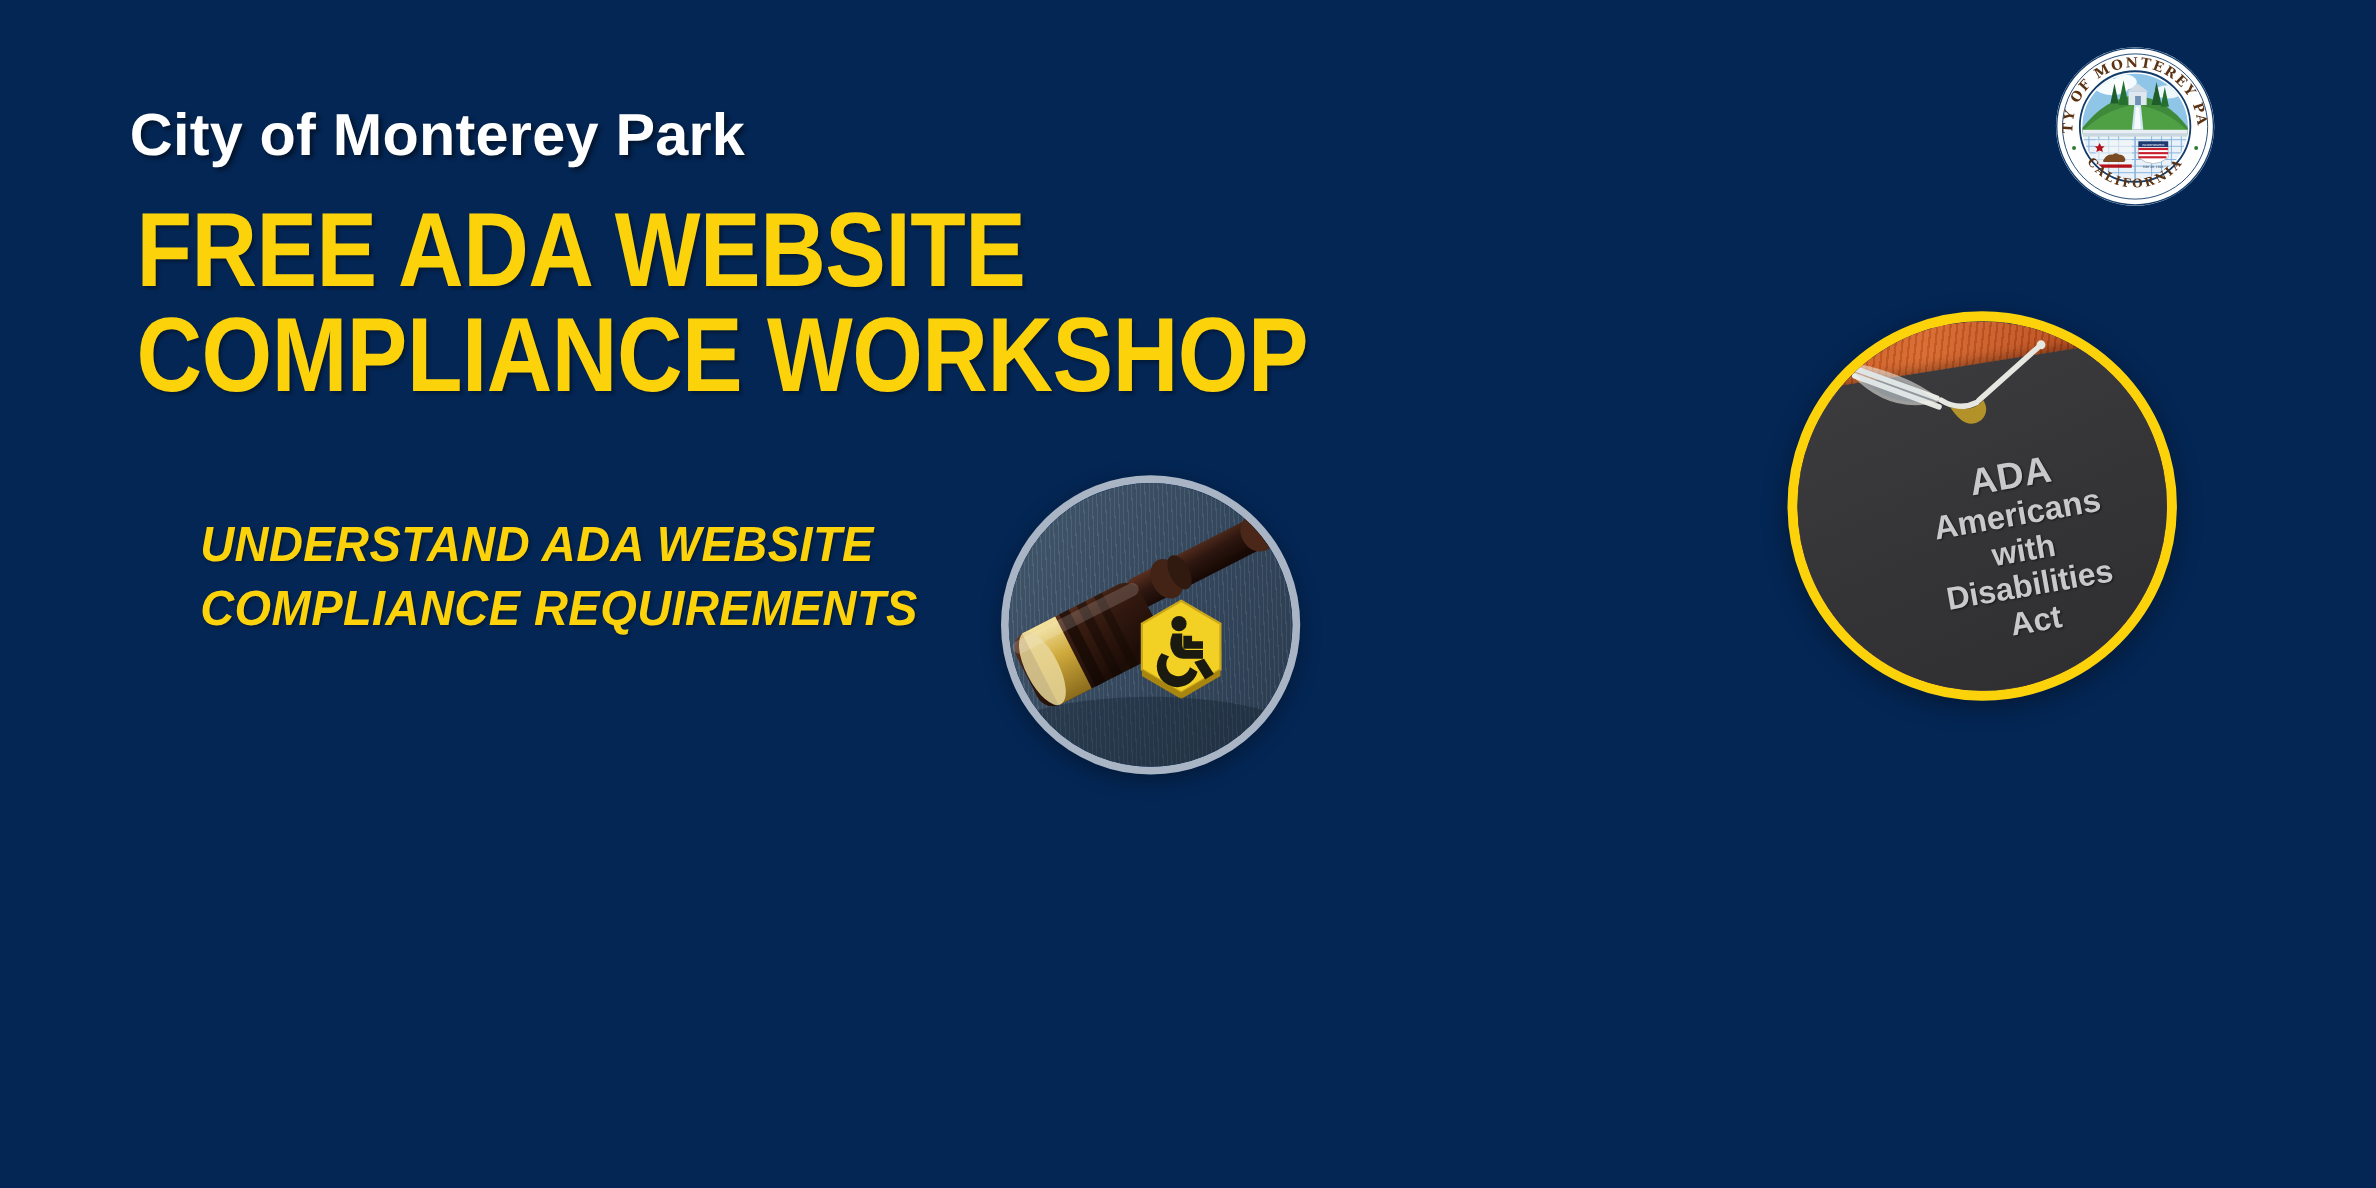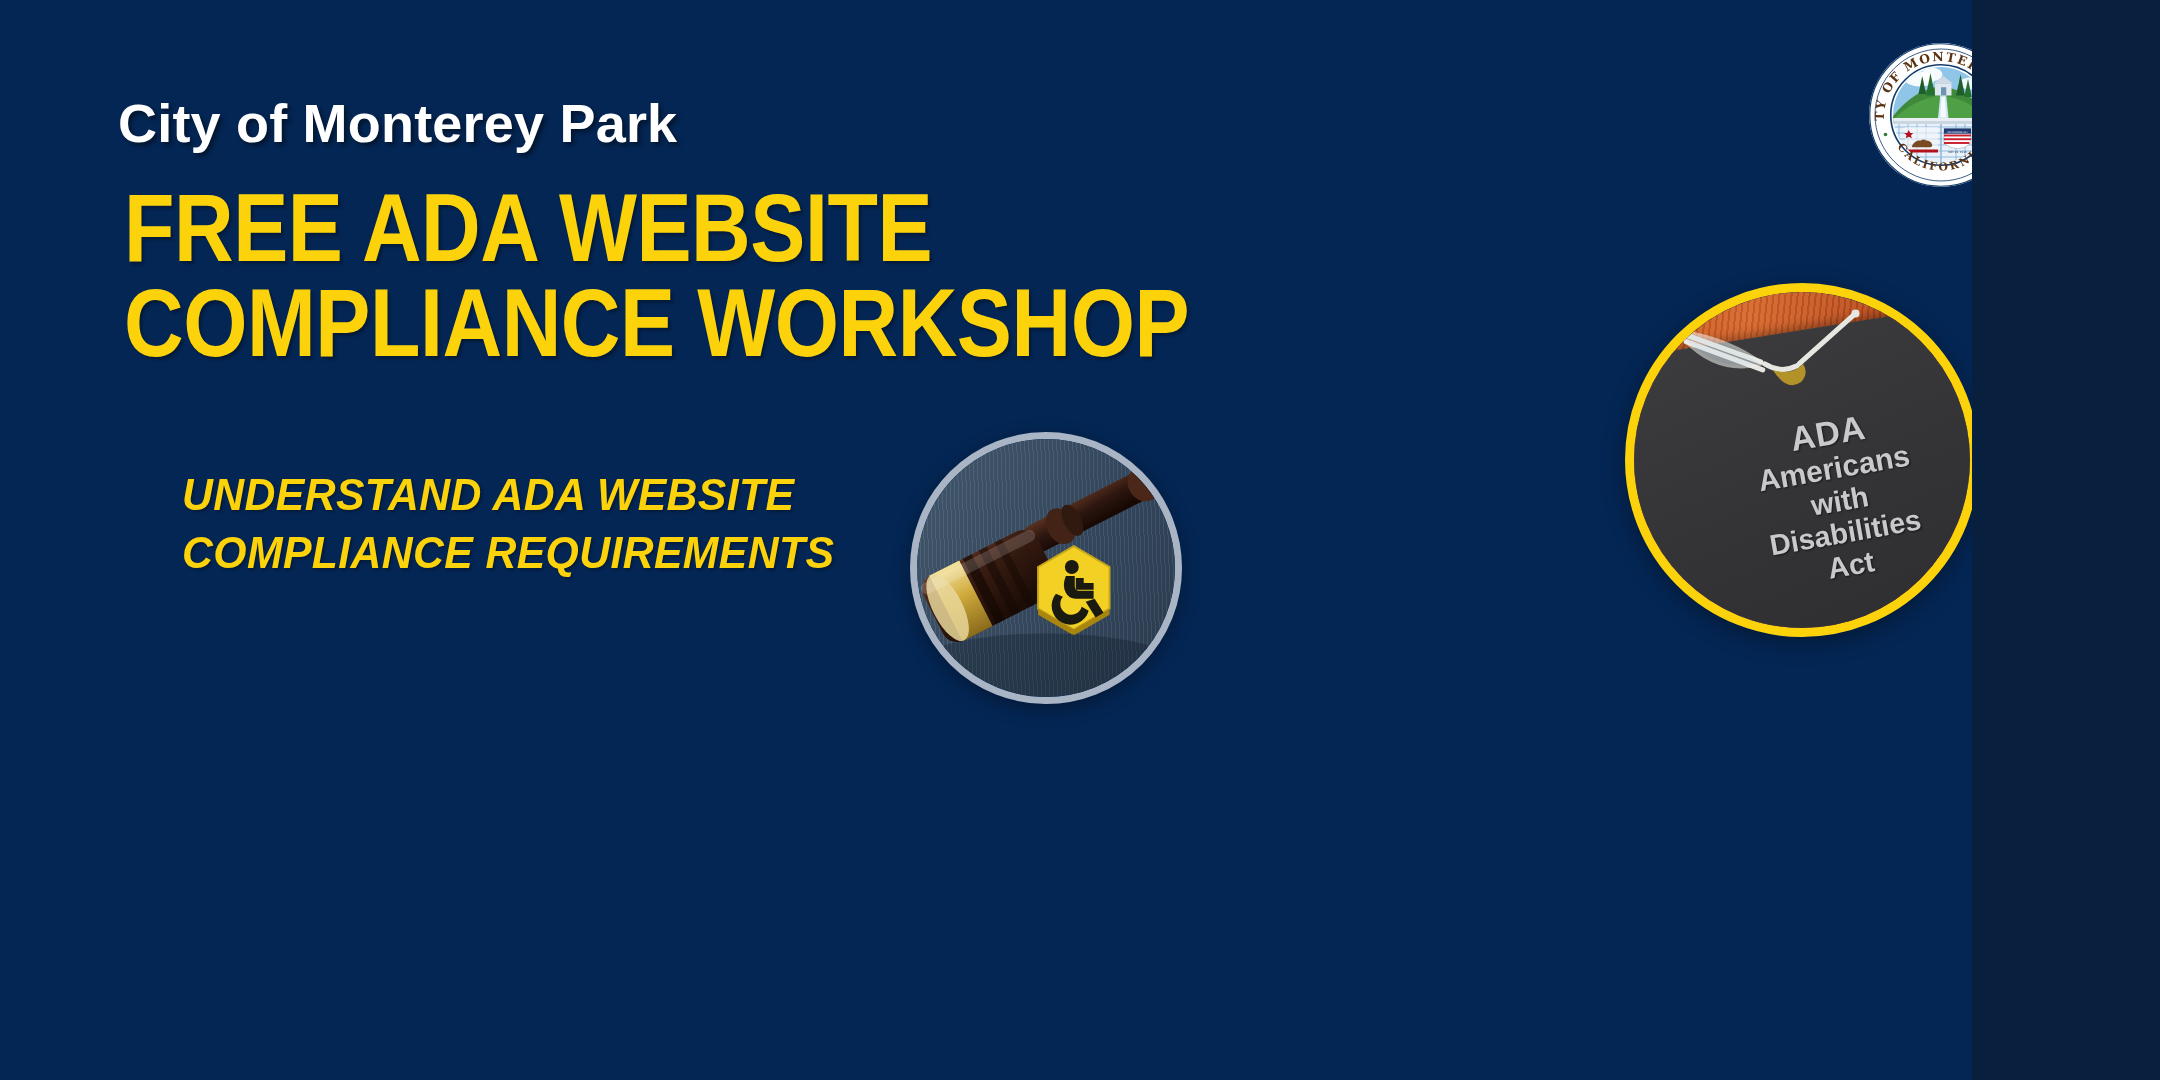--- a/index.html
+++ b/index.html
@@ -2,21 +2,21 @@
 <html><head>
 <meta charset="utf-8">
 <style>
   html, body {
     margin: 0;
     padding: 0;
     background: #081f3d;
   }
   #stage {
     position: relative;
-    width: 1972px;
+    width: 2160px;
     height: 1080px;
     background: #042654;
     overflow: hidden;
     font-family: "Liberation Sans", sans-serif;
   }
 
   
   .city-name {
     position: absolute;
     left: 118px;

